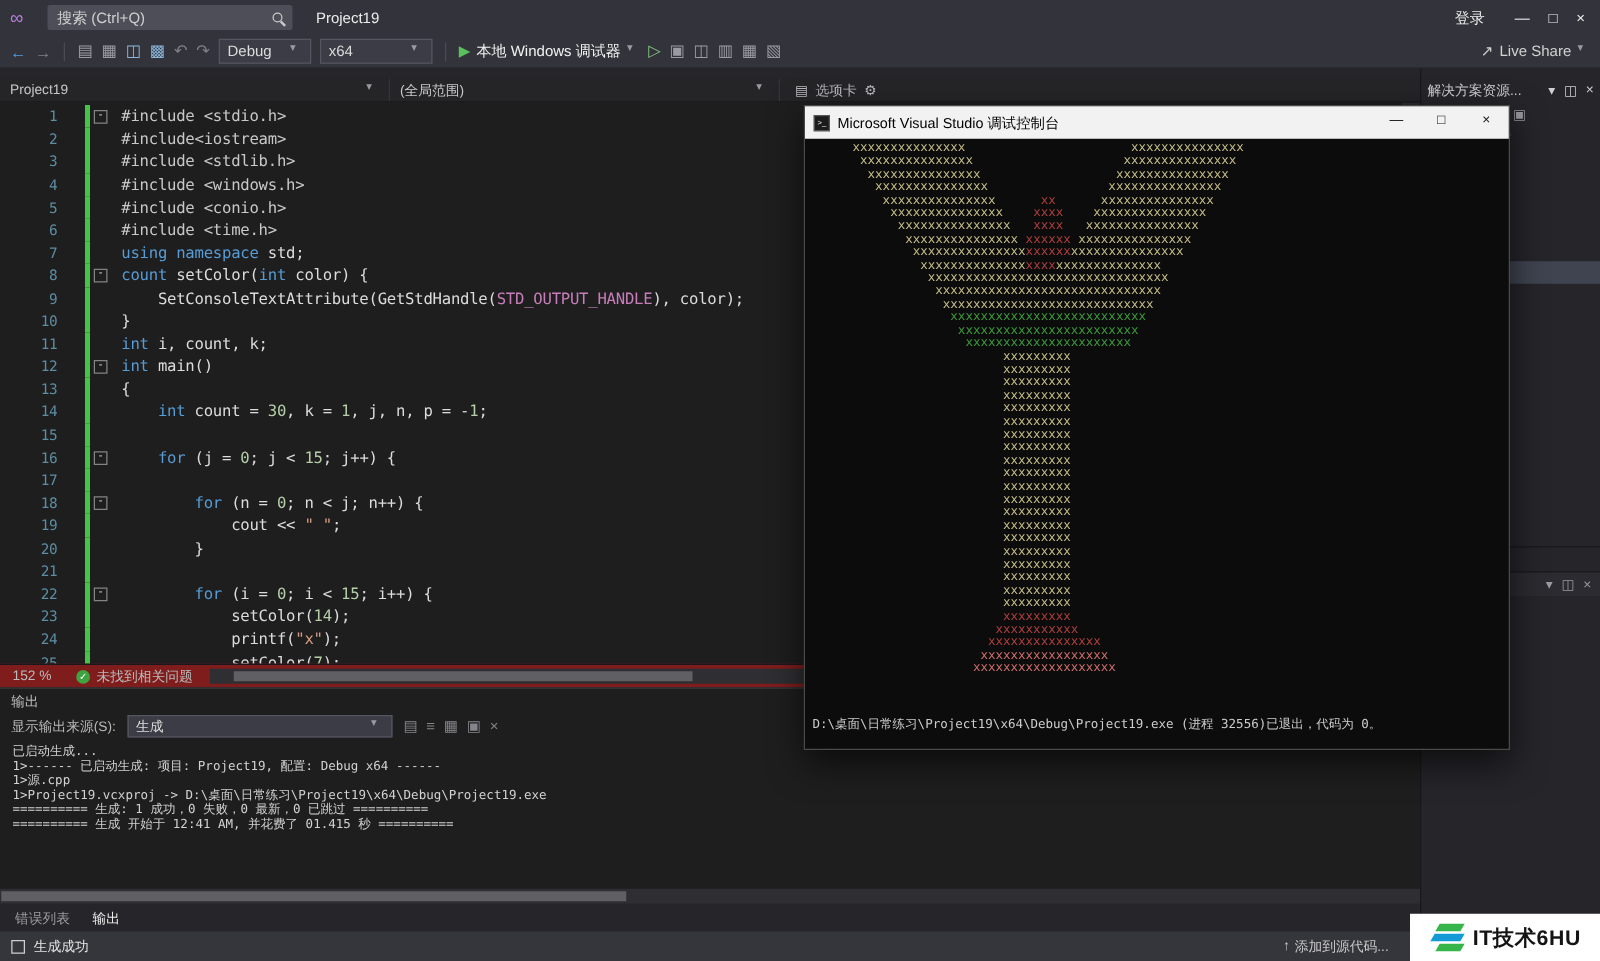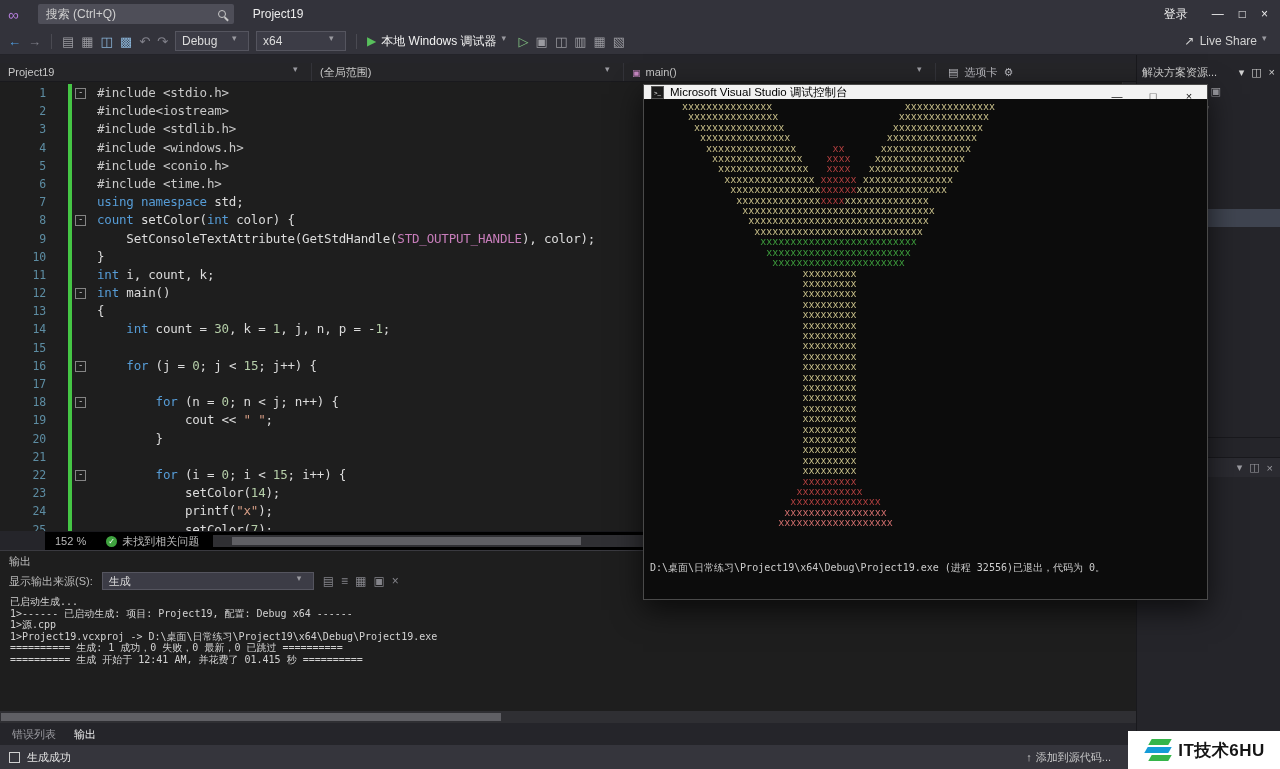--- a/index.html
+++ b/index.html
@@ -50,22 +50,22 @@
   .chg{flex:0 0 4px;margin-left:18px;background:#45c545;}
   .fold{flex:0 0 18px;position:relative;}
   .fold.on::after{content:"-";position:absolute;left:3px;top:4px;width:9px;height:9px;line-height:7px;
                   border:1px solid #848484;background:#1e1e1e;color:#cfcfcf;font-size:9px;text-align:center;}
   .ct{padding-left:7px;}
   .tk-pre{color:#c8c8c8;} .tk-kw{color:#569cd6;} .tk-pl{color:#dcdcdc;}
   .tk-num{color:#b5cea8;} .tk-str{color:#d69d85;} .tk-mac{color:#c77dba;}
   .vscroll{flex:0 0 14px;background:#2a2a2e;border-left:1px solid #333;position:relative;}
   .vscroll .thumb{position:absolute;left:2px;right:2px;top:3px;height:73%;background:#5f5f64;}
   
-  .zoomrow{height:19px;background:#000000;border-top:1px solid #19191d;display:flex;align-items:center;
-           font-size:11px;color:#bbb;margin-left:45px;}
+  .zoomrow{height:19px;background:#7f1d1d;border-top:1px solid #19191d;display:flex;align-items:center;
+           font-size:11px;color:#bbb;}
   .zoom{padding:0 10px;}
   .health{display:flex;align-items:center;gap:5px;padding:0 10px;}
   .okdot{width:11px;height:11px;border-radius:50%;background:#3fa33f;color:#fff;position:relative;}
   .okdot::after{content:"✓";position:absolute;left:2px;top:0;font-size:8px;line-height:11px;}
   .ehscroll{flex:1;height:12px;background:#2f2f33;margin:0 4px;position:relative;}
   .ehscroll .thumb{position:absolute;top:2px;bottom:2px;left:2%;width:38%;background:#5f5f64;}
   
   .output-panel{height:173px;background:#1e1e1e;border-top:1px solid #3a3a40;display:flex;flex-direction:column;}
   .op-title{font-size:11px;color:#bdbdbd;padding:3px 9px 1px;}
   .op-controls{display:flex;align-items:center;gap:9px;padding:2px 9px;font-size:11px;color:#b8b8b8;}
@@ -97,21 +97,21 @@
   .se-ico{color:#b07fd4;font-size:10px;margin-right:4px;font-weight:bold;}
   .rp-tabs{margin-top:auto;height:20px;display:flex;align-items:center;gap:12px;padding:0 8px;
            color:#bdbdbd;border-top:1px solid #19191d;}
   .rp-header2{height:20px;display:flex;align-items:center;justify-content:flex-end;gap:8px;padding:0 7px;
               color:#9a9aa0;border-top:1px solid #19191d;background:#2b2b31;}
   .rp-rest{height:268px;}
   
   .console{position:absolute;left:643px;top:84px;width:565px;height:516px;background:#0c0c0c;
            border:1px solid #4a4a4a;box-shadow:0 10px 28px rgba(0,0,0,.65);z-index:50;
            display:flex;flex-direction:column;}
-  .c-title{height:14px;background:#f2f2f2;color:#000;display:flex;align-items:center;gap:6px;
+  .c-title{height:26px;background:#f2f2f2;color:#000;display:flex;align-items:center;gap:6px;
            padding-left:7px;font-size:11.5px;flex:0 0 auto;}
   .c-ico{width:13px;height:13px;background:#1b1b1b;color:#fff;font-size:6px;line-height:13px;
          text-align:center;border:1px solid #555;}
   .c-btns{margin-left:auto;display:flex;height:100%;}
   .c-btn{width:36px;text-align:center;font-size:11px;line-height:22px;color:#111;}
   .c-body{flex:1;overflow:hidden;padding:3px 0 0 6px;font-family:"DejaVu Sans Mono",monospace;
           font-size:10px;line-height:10.4px;}
   .art-line{white-space:pre;margin-left:32px;}
   .c-exit{margin-top:6px;color:#cccccc;line-height:13px;white-space:pre;}
   
@@ -194,24 +194,20 @@
   <div class="main">
     <div class="editor-col">
 
       <div class="navrow">
         <div class="nav-seg">
           <span>Project19</span>
           <span class="caret"></span>
         </div>
         <div class="nav-seg">
           <span>(全局范围)</span>
-          <span class="caret"></span>
-        </div>
-        <div class="nav-seg">
-          <span><span class="method-ico">▣</span><span>main()</span></span>
           <span class="caret"></span>
         </div>
         <div class="nav-right">
           <span>▤</span>
           <span>选项卡</span>
           <span>⚙</span>
         </div>
       </div>
 
       <div class="code-area">

